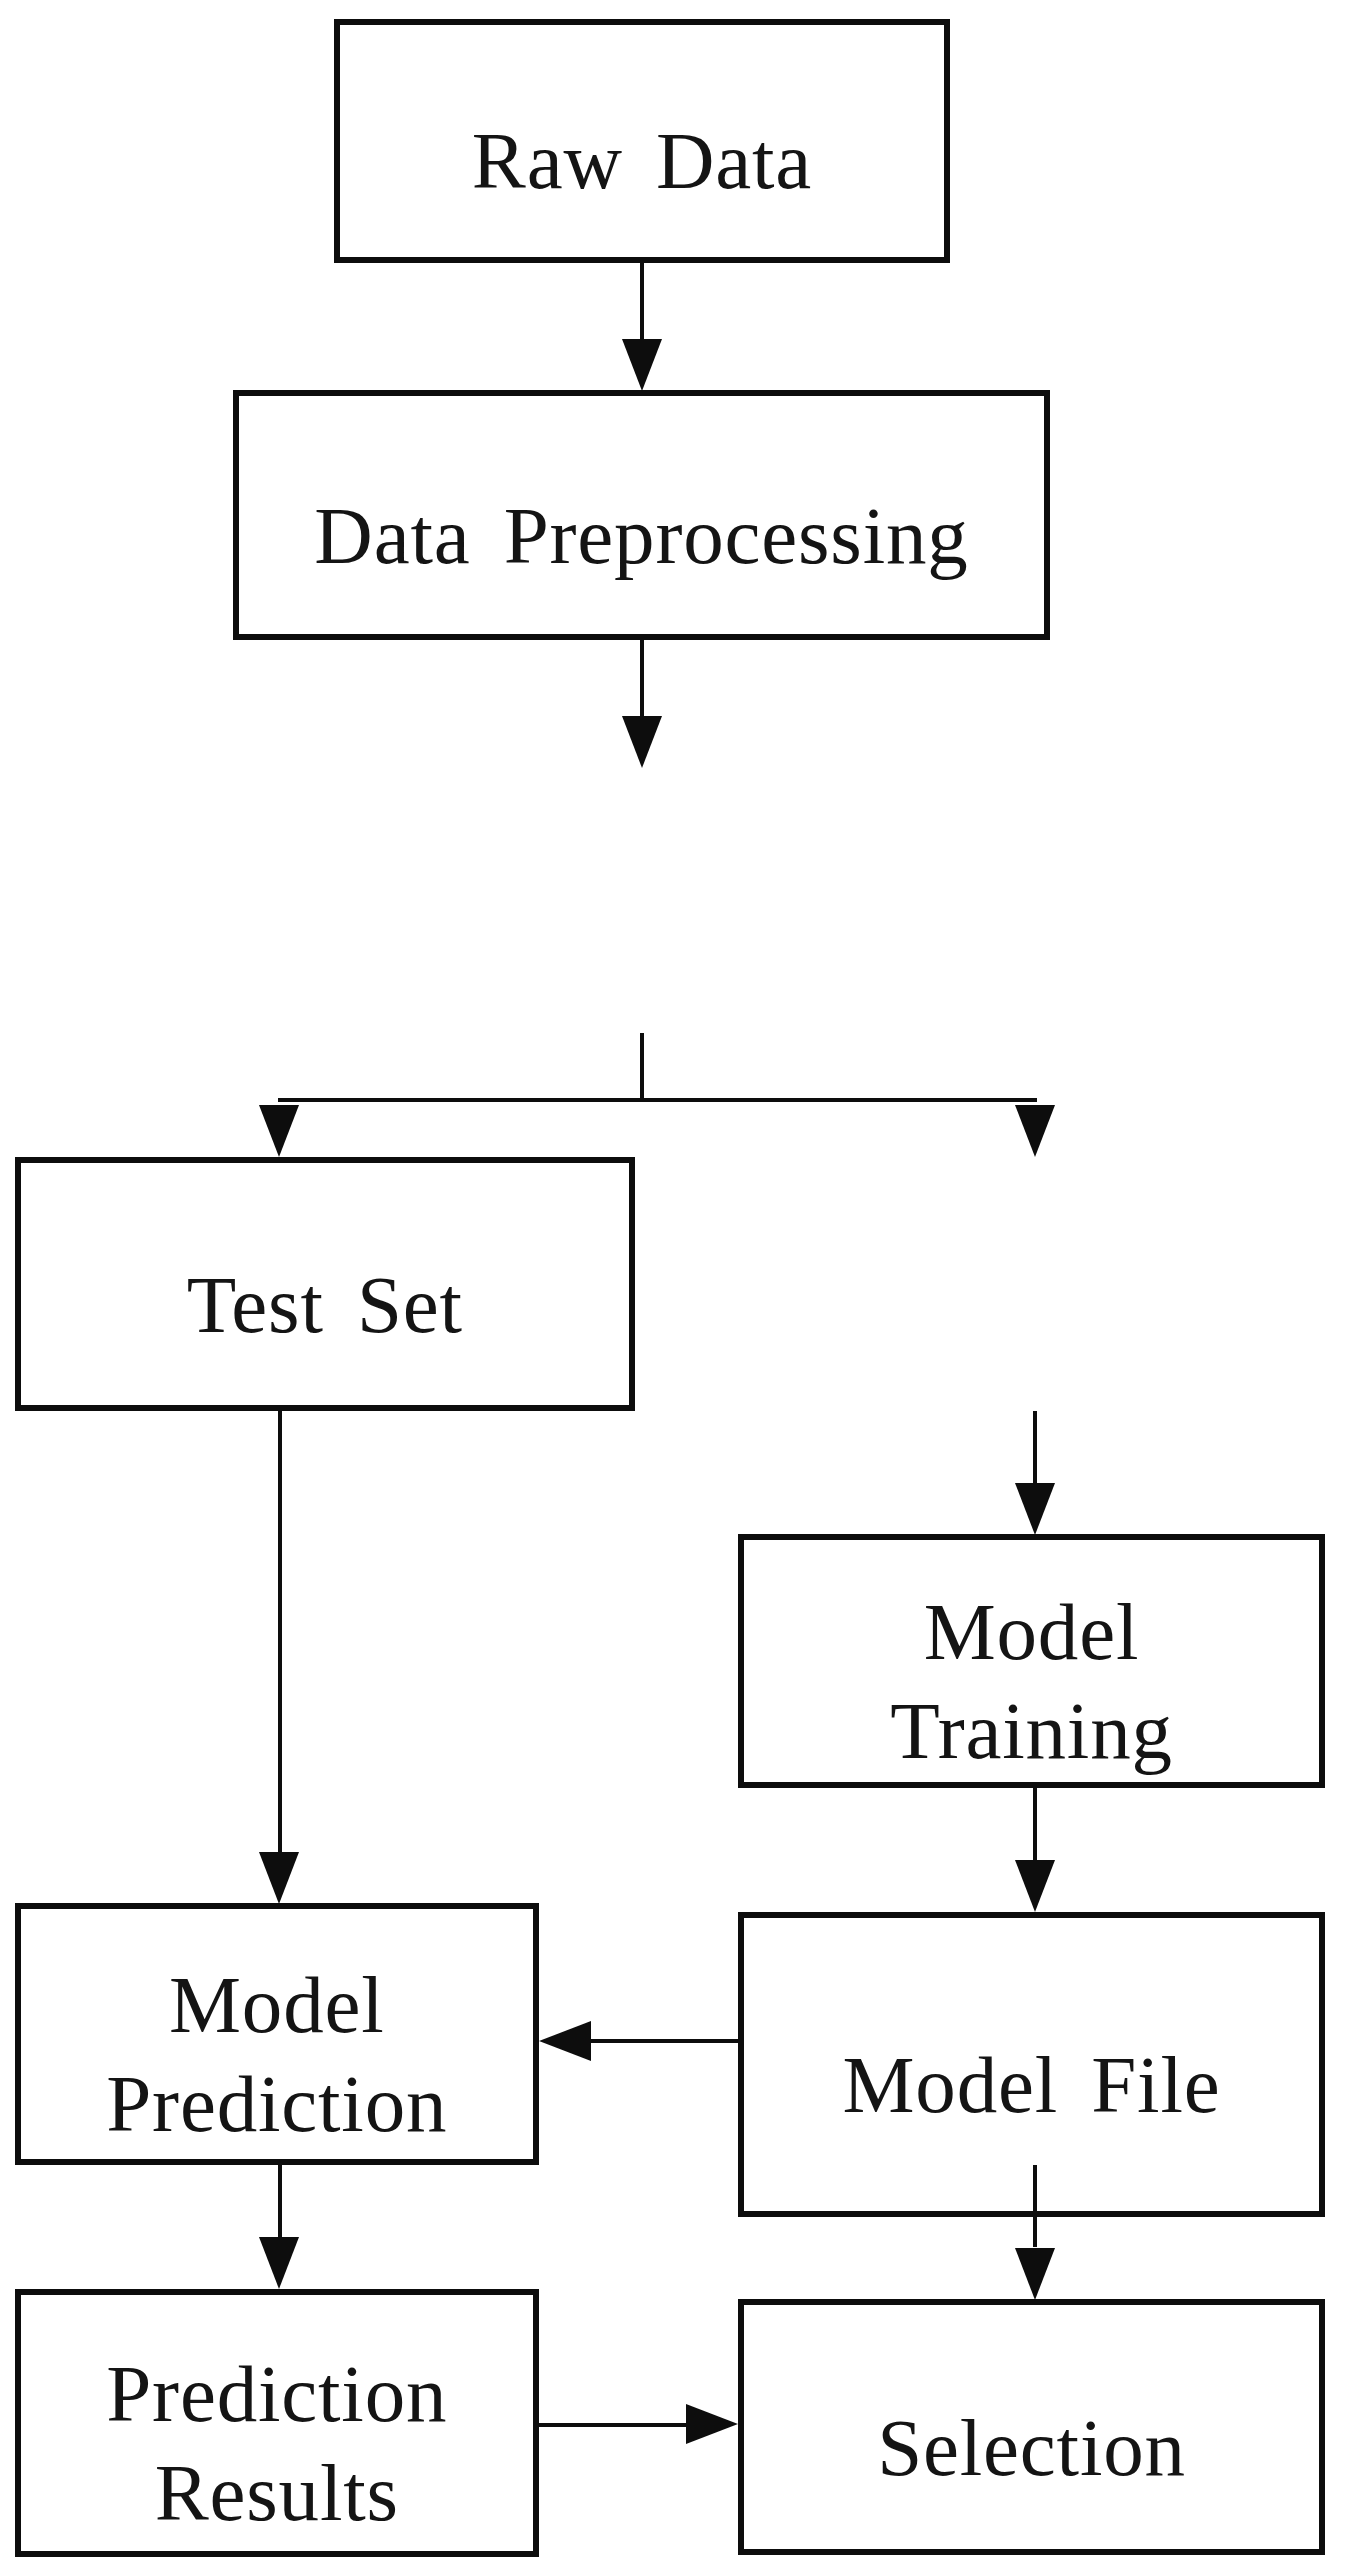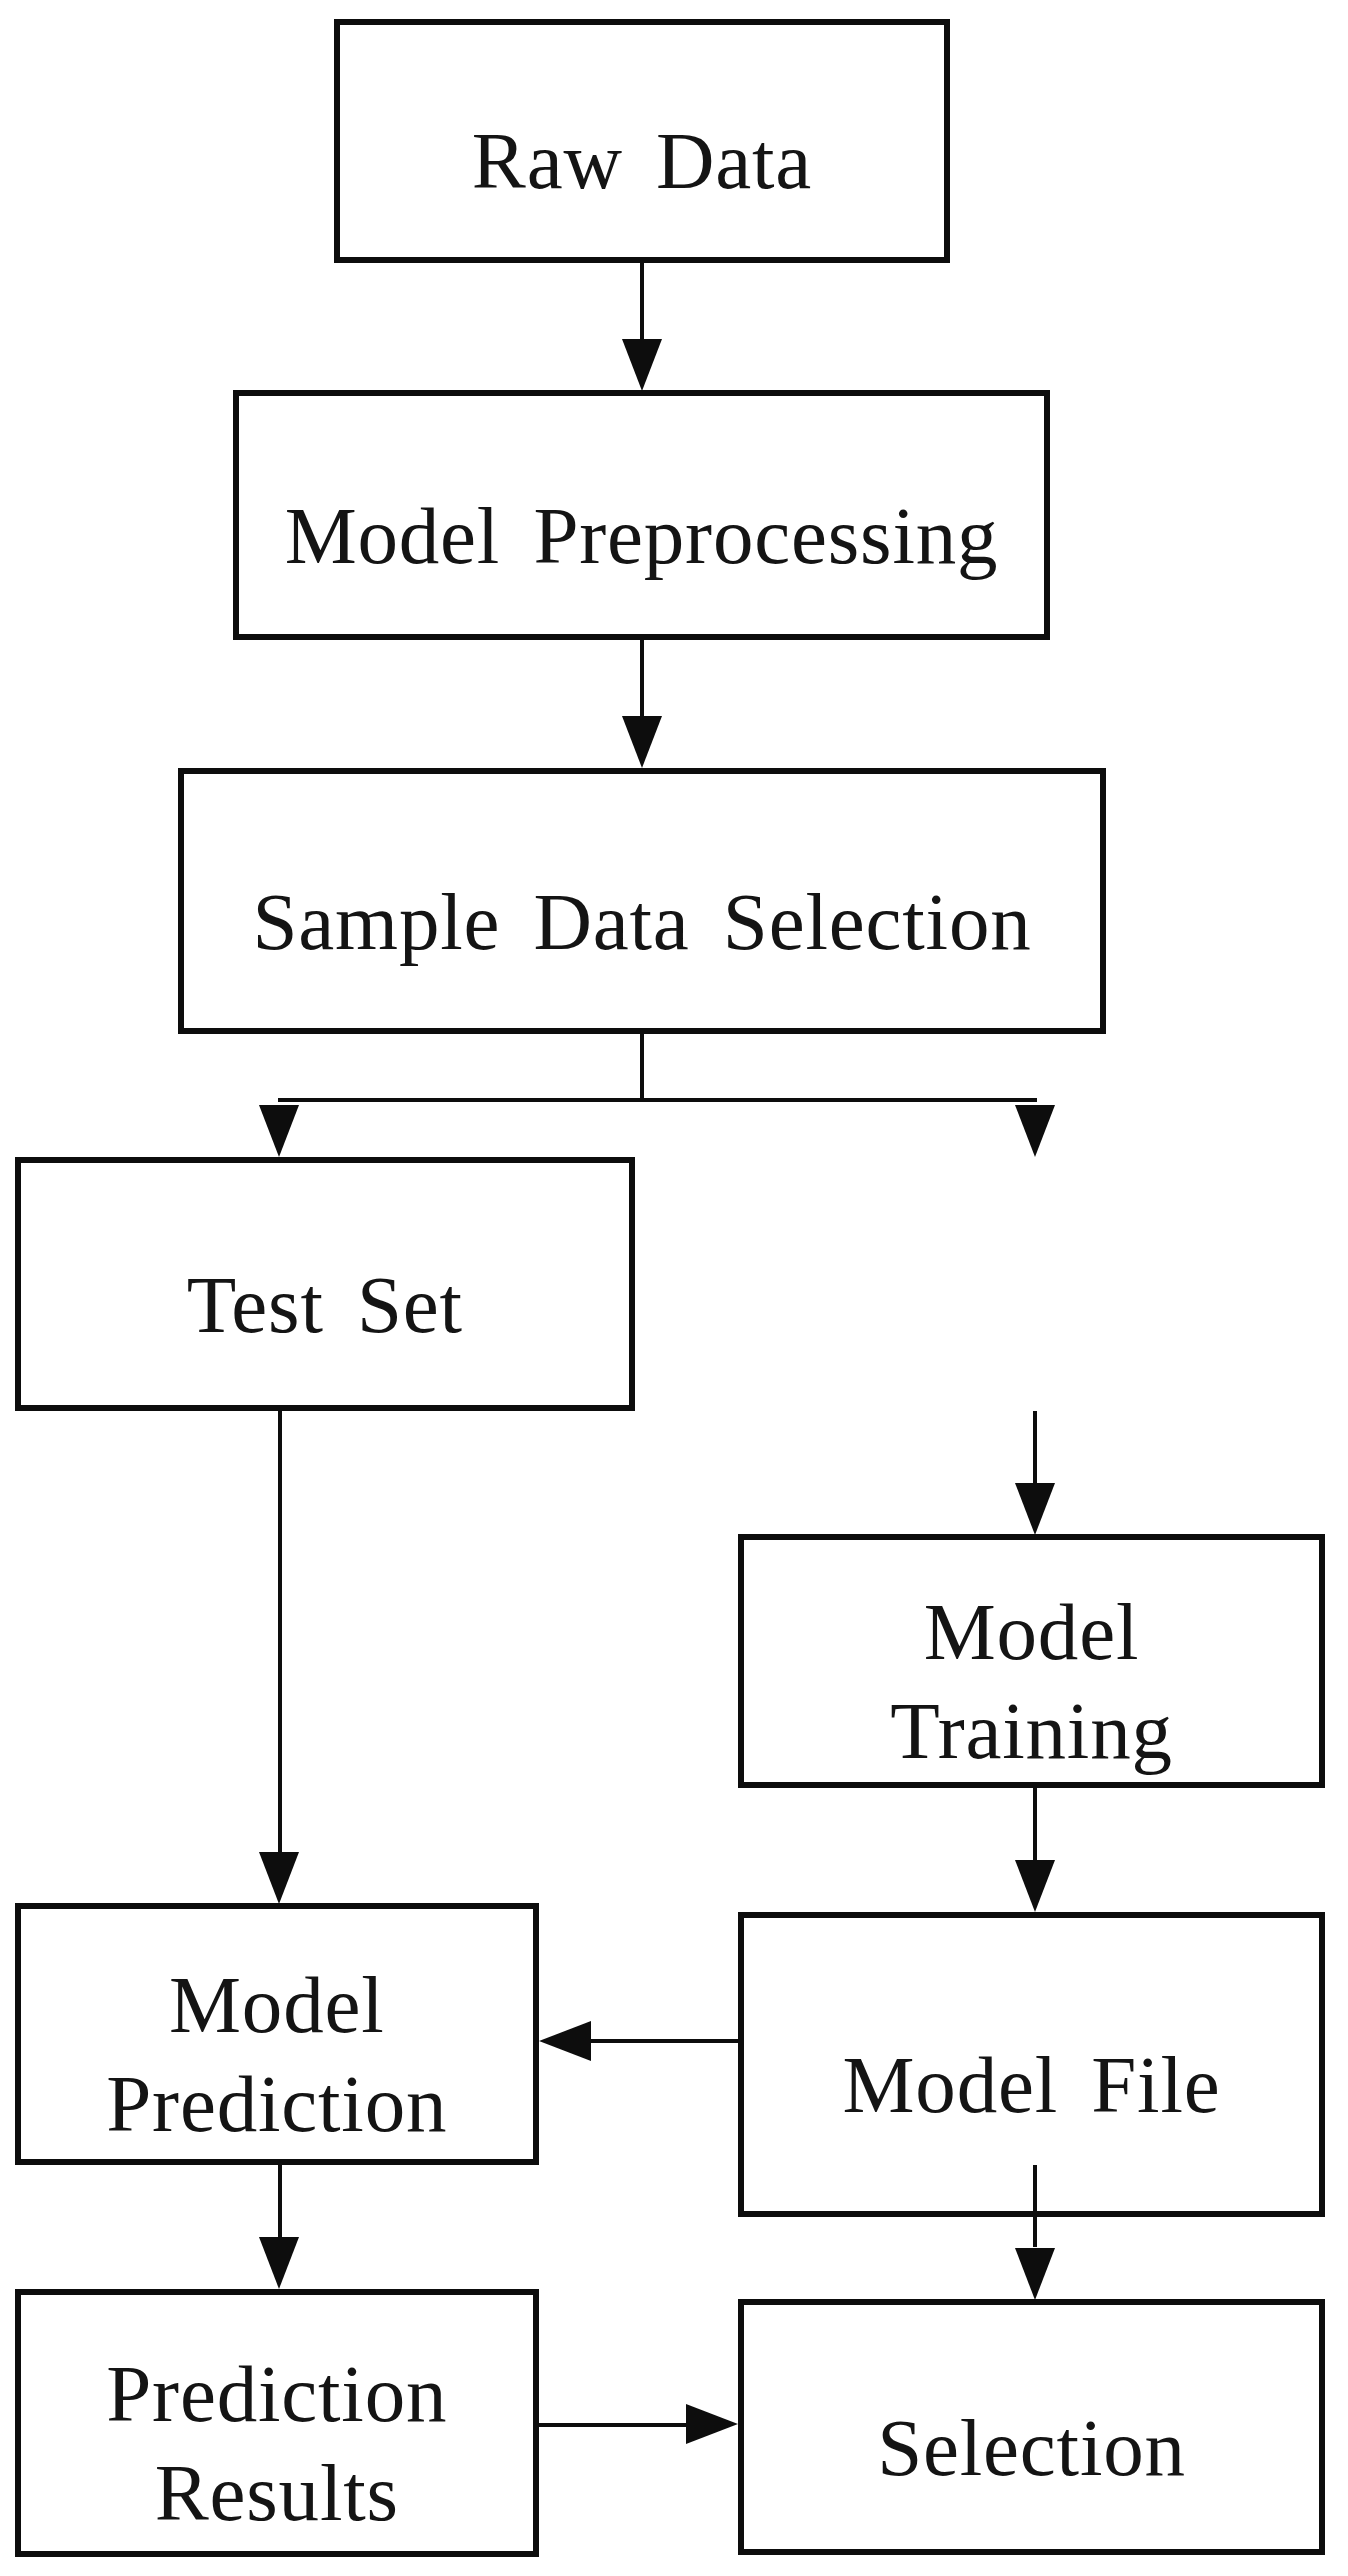--- a/index.html
+++ b/index.html
@@ -51,26 +51,23 @@
 </head>
 <body>
 
 <div id="canvas">
 
   <div class="node" style="left:334px;top:18.5px;width:616px;height:244px">
     <span class="node-label">Raw Data</span>
   </div>
 
   <div class="node" style="left:233px;top:390px;width:817px;height:250px">
-    <span class="node-label">Model Preprocessing</span>
+    <span class="node-label">Data Preprocessing</span>
   </div>
 
-  <div class="node" style="left:178px;top:768px;width:928px;height:266px">
-    <span class="node-label">Sample Data Selection</span>
-  </div>
 
   <div class="node" style="left:14.8px;top:1157px;width:620px;height:254px">
     <span class="node-label">Test Set</span>
   </div>
 
 
   <div class="node" style="left:738px;top:1534px;width:587px;height:254px">
     <span class="node-label">Model
 Training</span>
   </div>

